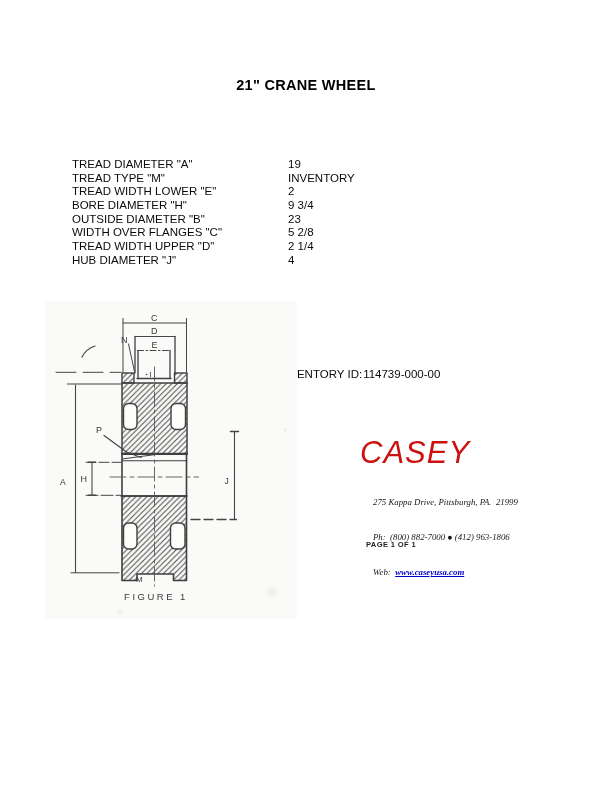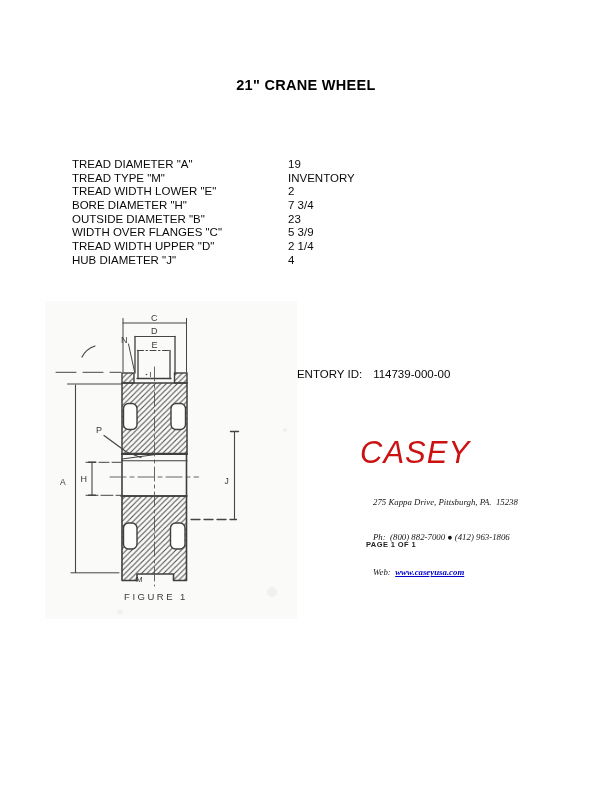--- a/index.html
+++ b/index.html
@@ -8,21 +8,21 @@
     font-family:"Liberation Sans", sans-serif; overflow:hidden; color:#000;
   }
   .doc-title {
     position:absolute; top:77px; left:0; width:612px; text-align:center;
     font-size:14.5px; font-weight:bold; letter-spacing:0.3px; color:#000;
   }
   .specs { position:absolute; left:72px; top:158px; font-size:11.5px; color:#0a0a0a; }
   .spec-row { display:flex; height:13.7px; line-height:13.7px; white-space:pre; }
   .spec-label { width:216px; }
   .inventory { position:absolute; left:265px; top:356px; font-size:11.5px; color:#0a0a0a; white-space:pre; }
-  .inventory .inv-value { margin-left:11px; }
+  .inventory .inv-value { margin-left:1px; }
   .figure-wrap { position:absolute; left:40px; top:300px; width:270px; height:322px; }
   .brand {
     position:absolute; left:360px; top:437px; font-size:31px; font-weight:normal;
     font-style:italic; letter-spacing:1px; color:var(--brand-red,#cc1111); line-height:1;
   }
   .contact {
     position:absolute; left:373px; top:473px; font-family:"Liberation Serif", serif;
     font-style:italic; font-size:8.8px; line-height:11.8px; color:#15151a; white-space:pre;
   }
   .link { color:var(--link-blue,#0000cc); text-decoration:underline; cursor:pointer; }
@@ -37,23 +37,23 @@
 <body>
 
 <div class="page">
 
   <div class="doc-title">21" CRANE WHEEL</div>
 
   <div class="specs">
     <div class="spec-row"><span class="spec-label">TREAD DIAMETER "A"</span><span class="spec-value">19</span></div>
     <div class="spec-row"><span class="spec-label">TREAD TYPE "M"</span><span class="spec-value">INVENTORY</span></div>
     <div class="spec-row"><span class="spec-label">TREAD WIDTH LOWER "E"</span><span class="spec-value">2</span></div>
-    <div class="spec-row"><span class="spec-label">BORE DIAMETER "H"</span><span class="spec-value">7 3/4</span></div>
+    <div class="spec-row"><span class="spec-label">BORE DIAMETER "H"</span><span class="spec-value">9 3/4</span></div>
     <div class="spec-row"><span class="spec-label">OUTSIDE DIAMETER "B"</span><span class="spec-value">23</span></div>
-    <div class="spec-row"><span class="spec-label">WIDTH OVER FLANGES "C"</span><span class="spec-value">5 3/9</span></div>
+    <div class="spec-row"><span class="spec-label">WIDTH OVER FLANGES "C"</span><span class="spec-value">5 2/8</span></div>
     <div class="spec-row"><span class="spec-label">TREAD WIDTH UPPER "D"</span><span class="spec-value">2 1/4</span></div>
     <div class="spec-row"><span class="spec-label">HUB DIAMETER "J"</span><span class="spec-value">4</span></div>
   </div>
 
   <div class="inventory">
     <span class="inv-label">INVENTORY ID:</span><span class="inv-value">114739-000-00</span>
   </div>
 
   <div class="figure-wrap">
     <svg width="270" height="322" viewBox="40 300 270 322">
@@ -146,20 +146,20 @@
         <text x="224.5" y="483.5" font-size="8.5">J</text>
         <text x="136" y="581.5" font-size="8">M</text>
         <text x="156" y="599.5" font-size="9.5" text-anchor="middle" letter-spacing="2.5">FIGURE  1</text>
       </g>
     </svg>
   </div>
 
   <div class="brand">CASEY</div>
 
   <div class="contact">
-    <div class="contact-line">275 Kappa Drive, Pittsburgh, PA.  15238</div>
+    <div class="contact-line">275 Kappa Drive, Pittsburgh, PA.  21999</div>
     <div class="contact-line">Ph:  (800) 882-7000 ● (412) 963-1806</div>
     <div class="contact-line"><span>Web:  </span><span class="link web">www.caseyusa.com</span></div>
   </div>
 
   <div class="page-label">PAGE 1 OF 1</div>
 
 </div>
 
 </body></html>

